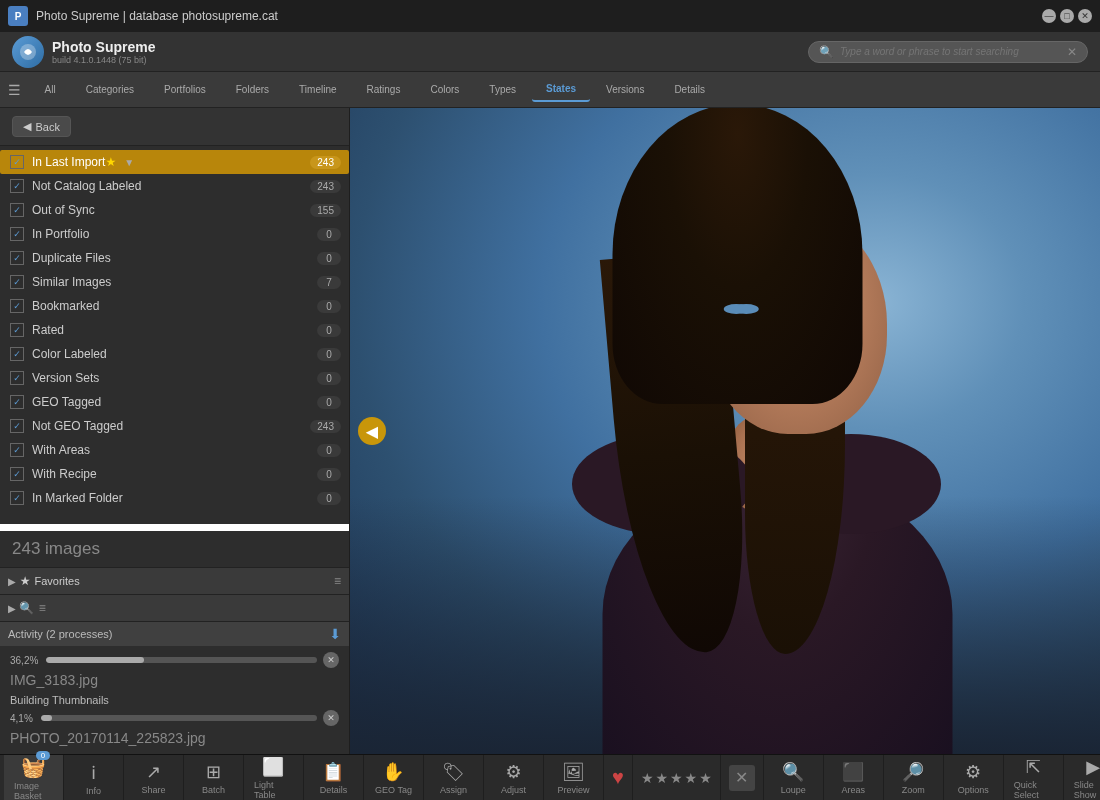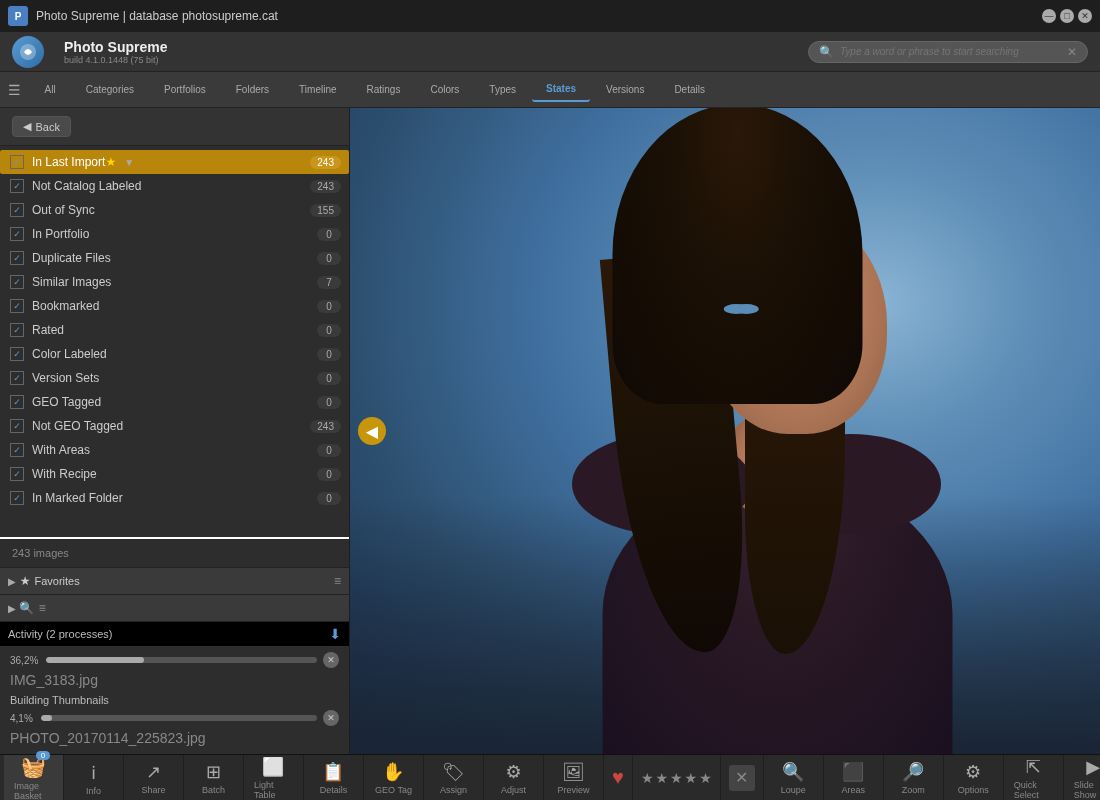--- a/index.html
+++ b/index.html
@@ -68,21 +68,21 @@
       background: #333;
       display: flex;
       align-items: center;
       padding: 0 12px;
       justify-content: space-between;
       border-bottom: 1px solid #222;
     }
     #logo-area {
       display: flex;
       align-items: center;
-      gap: 20px;
+      gap: 8px;
     }
     #logo-icon {
       width: 32px;
       height: 32px;
       background: linear-gradient(135deg, #5b9bd5, #2e6da4);
       border-radius: 50%;
       display: flex;
       align-items: center;
       justify-content: center;
       font-size: 14px;
@@ -211,22 +211,22 @@
       text-align: center;
     }
     .state-item.active .state-star { color: #ffd700; margin-right: 4px; }
     .state-star { display: none; }
     .state-item.active .state-star { display: inline; }
     .state-filter-icon { color: #aaa; font-size: 10px; margin-left: 4px; }
 
     #images-count {
       padding: 8px 12px;
       color: #888;
-      font-size: 11px;
-      border-top: 2px solid #ffffff;
+      font-size: 17px;
+      border-top: 7px solid #ffffff;
     }
 
     
     #sidebar-bottom {
       border-top: 1px solid #222;
     }
     .sidebar-panel {
       background: #3a3a3a;
       border-bottom: 1px solid #222;
     }
@@ -235,21 +235,21 @@
       align-items: center;
       padding: 6px 8px;
       cursor: pointer;
     }
     .panel-arrow { color: #aaa; font-size: 10px; margin-right: 4px; }
     .panel-icon { margin-right: 4px; font-size: 12px; }
     .panel-title { color: #ccc; font-size: 11px; flex: 1; }
     .panel-menu { color: #888; font-size: 12px; }
 
     #activity-bar {
-      background: #000000;
+      background: #404040;
       padding: 4px 8px;
       display: flex;
       align-items: center;
       justify-content: space-between;
       font-size: 11px;
       color: #bbb;
     }
     #download-icon { color: #5b9bd5; font-size: 14px; }
 
     #sync-area {

